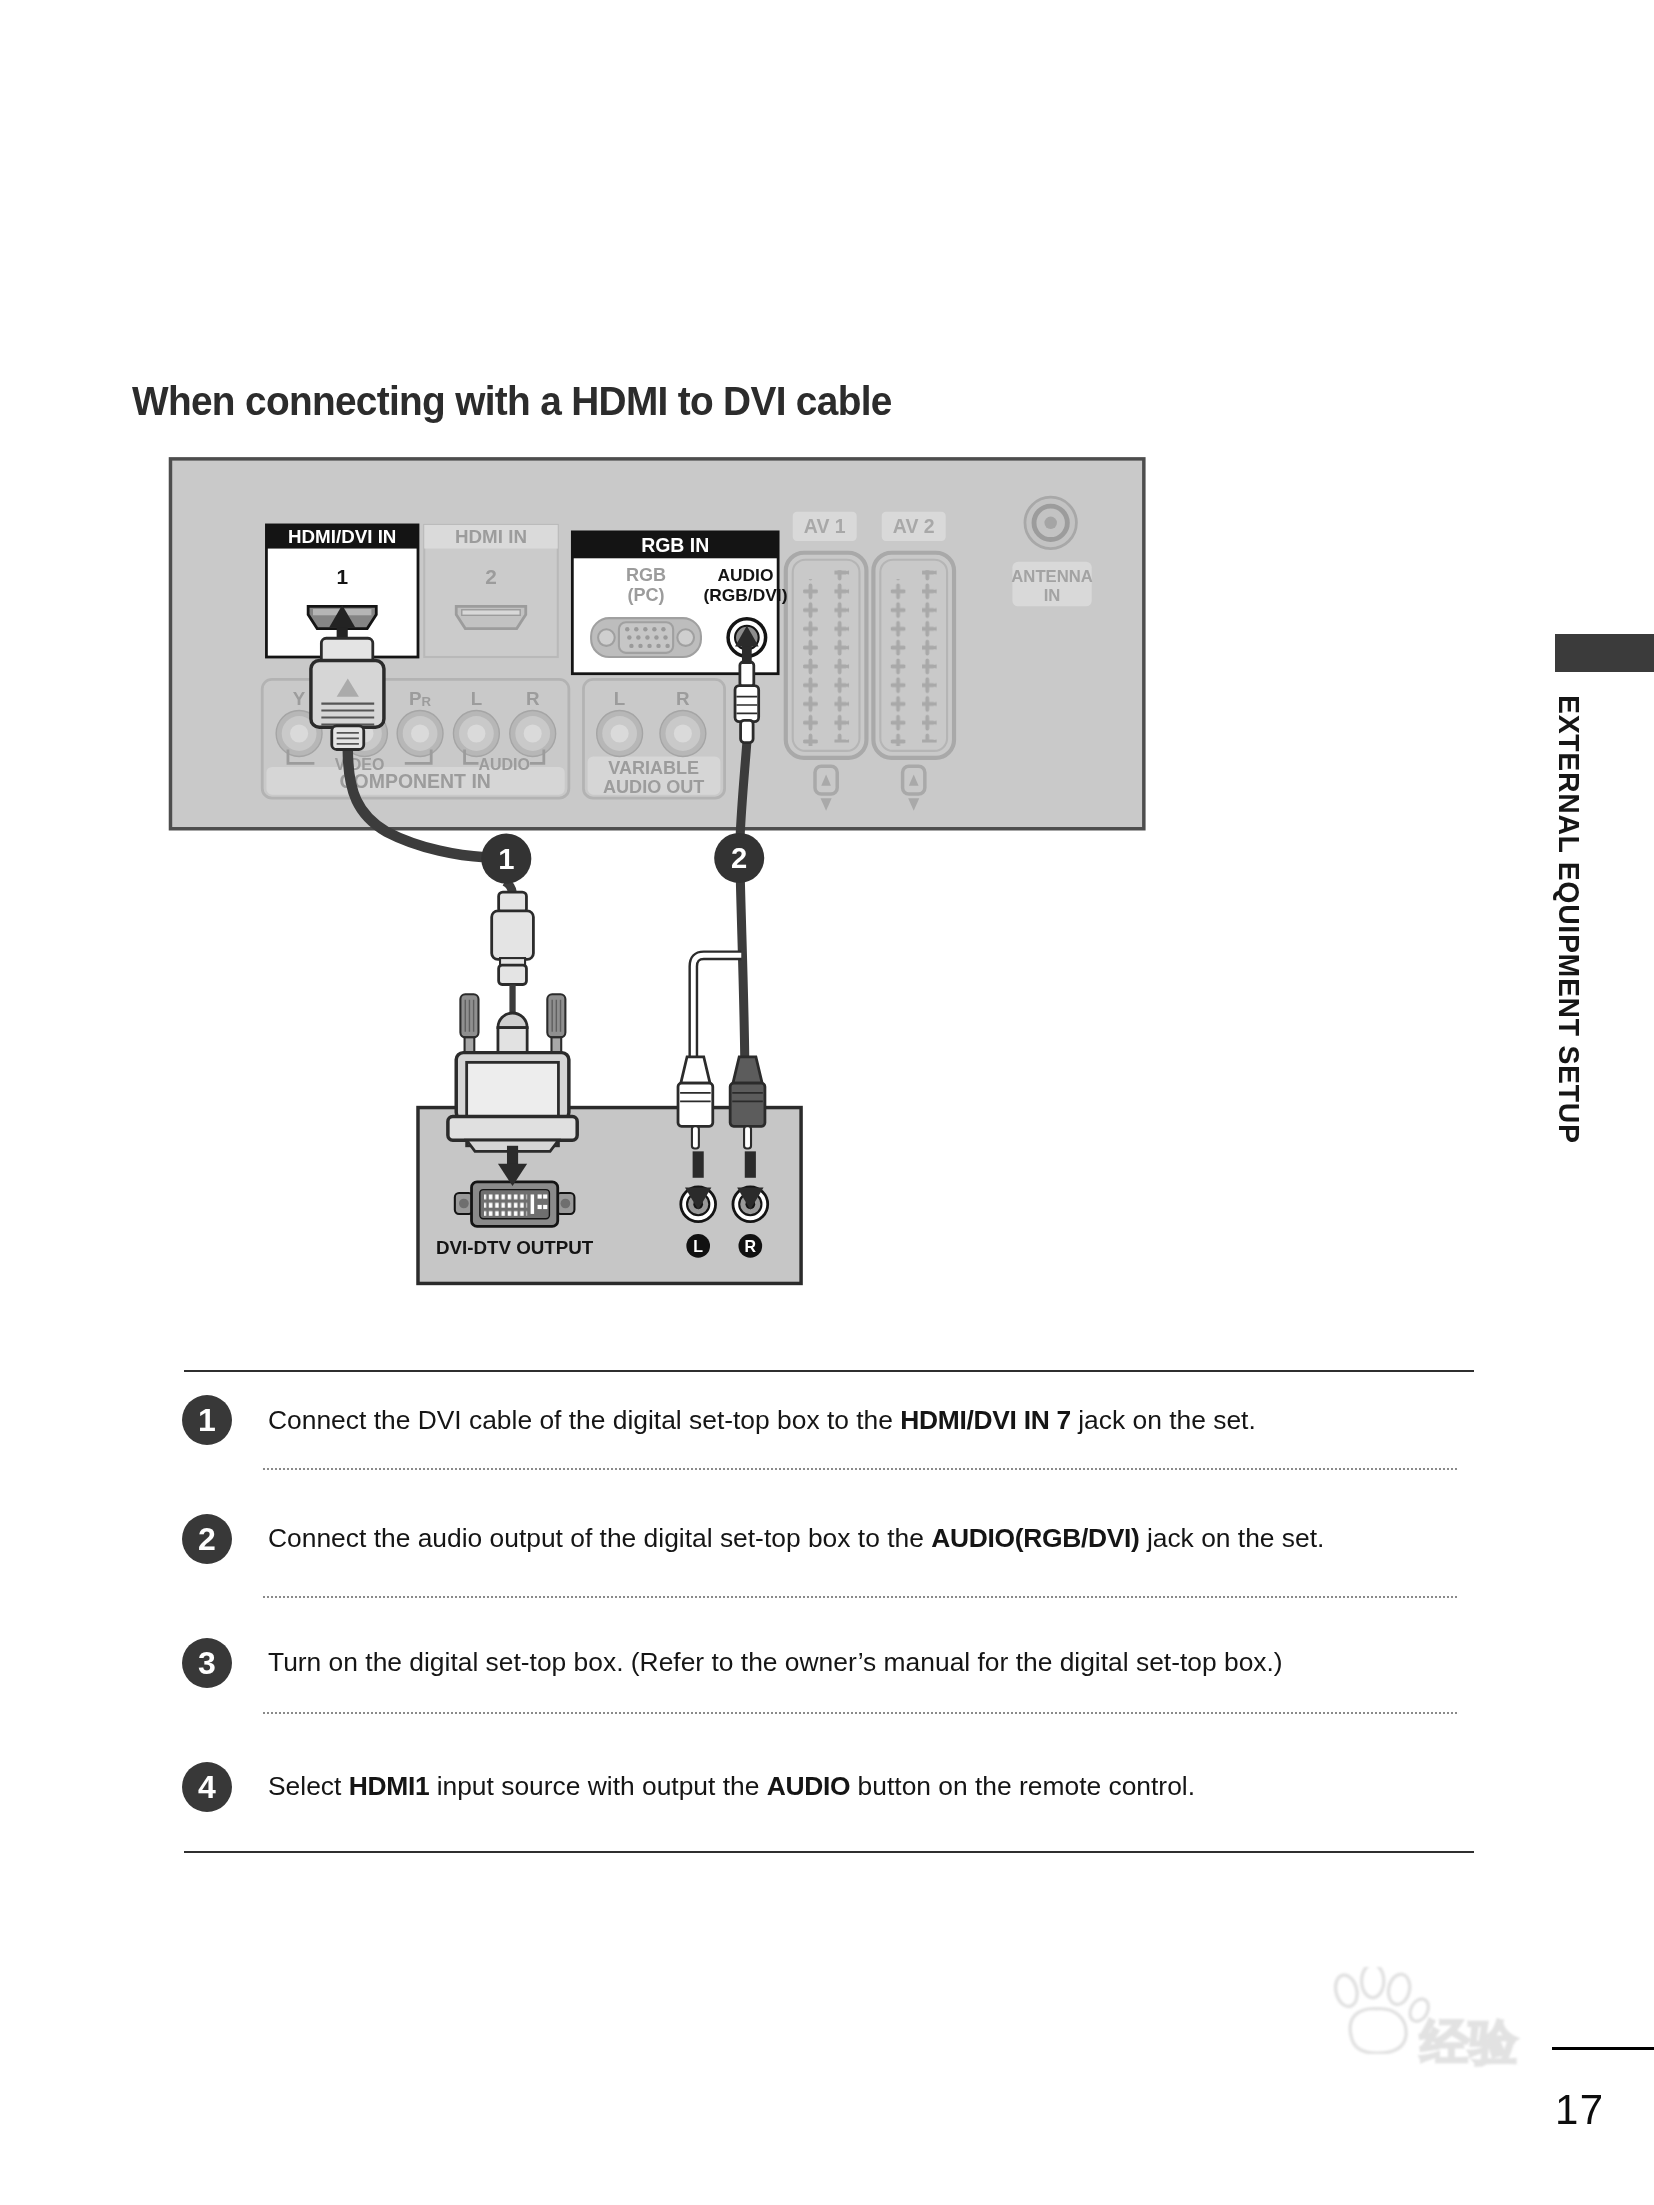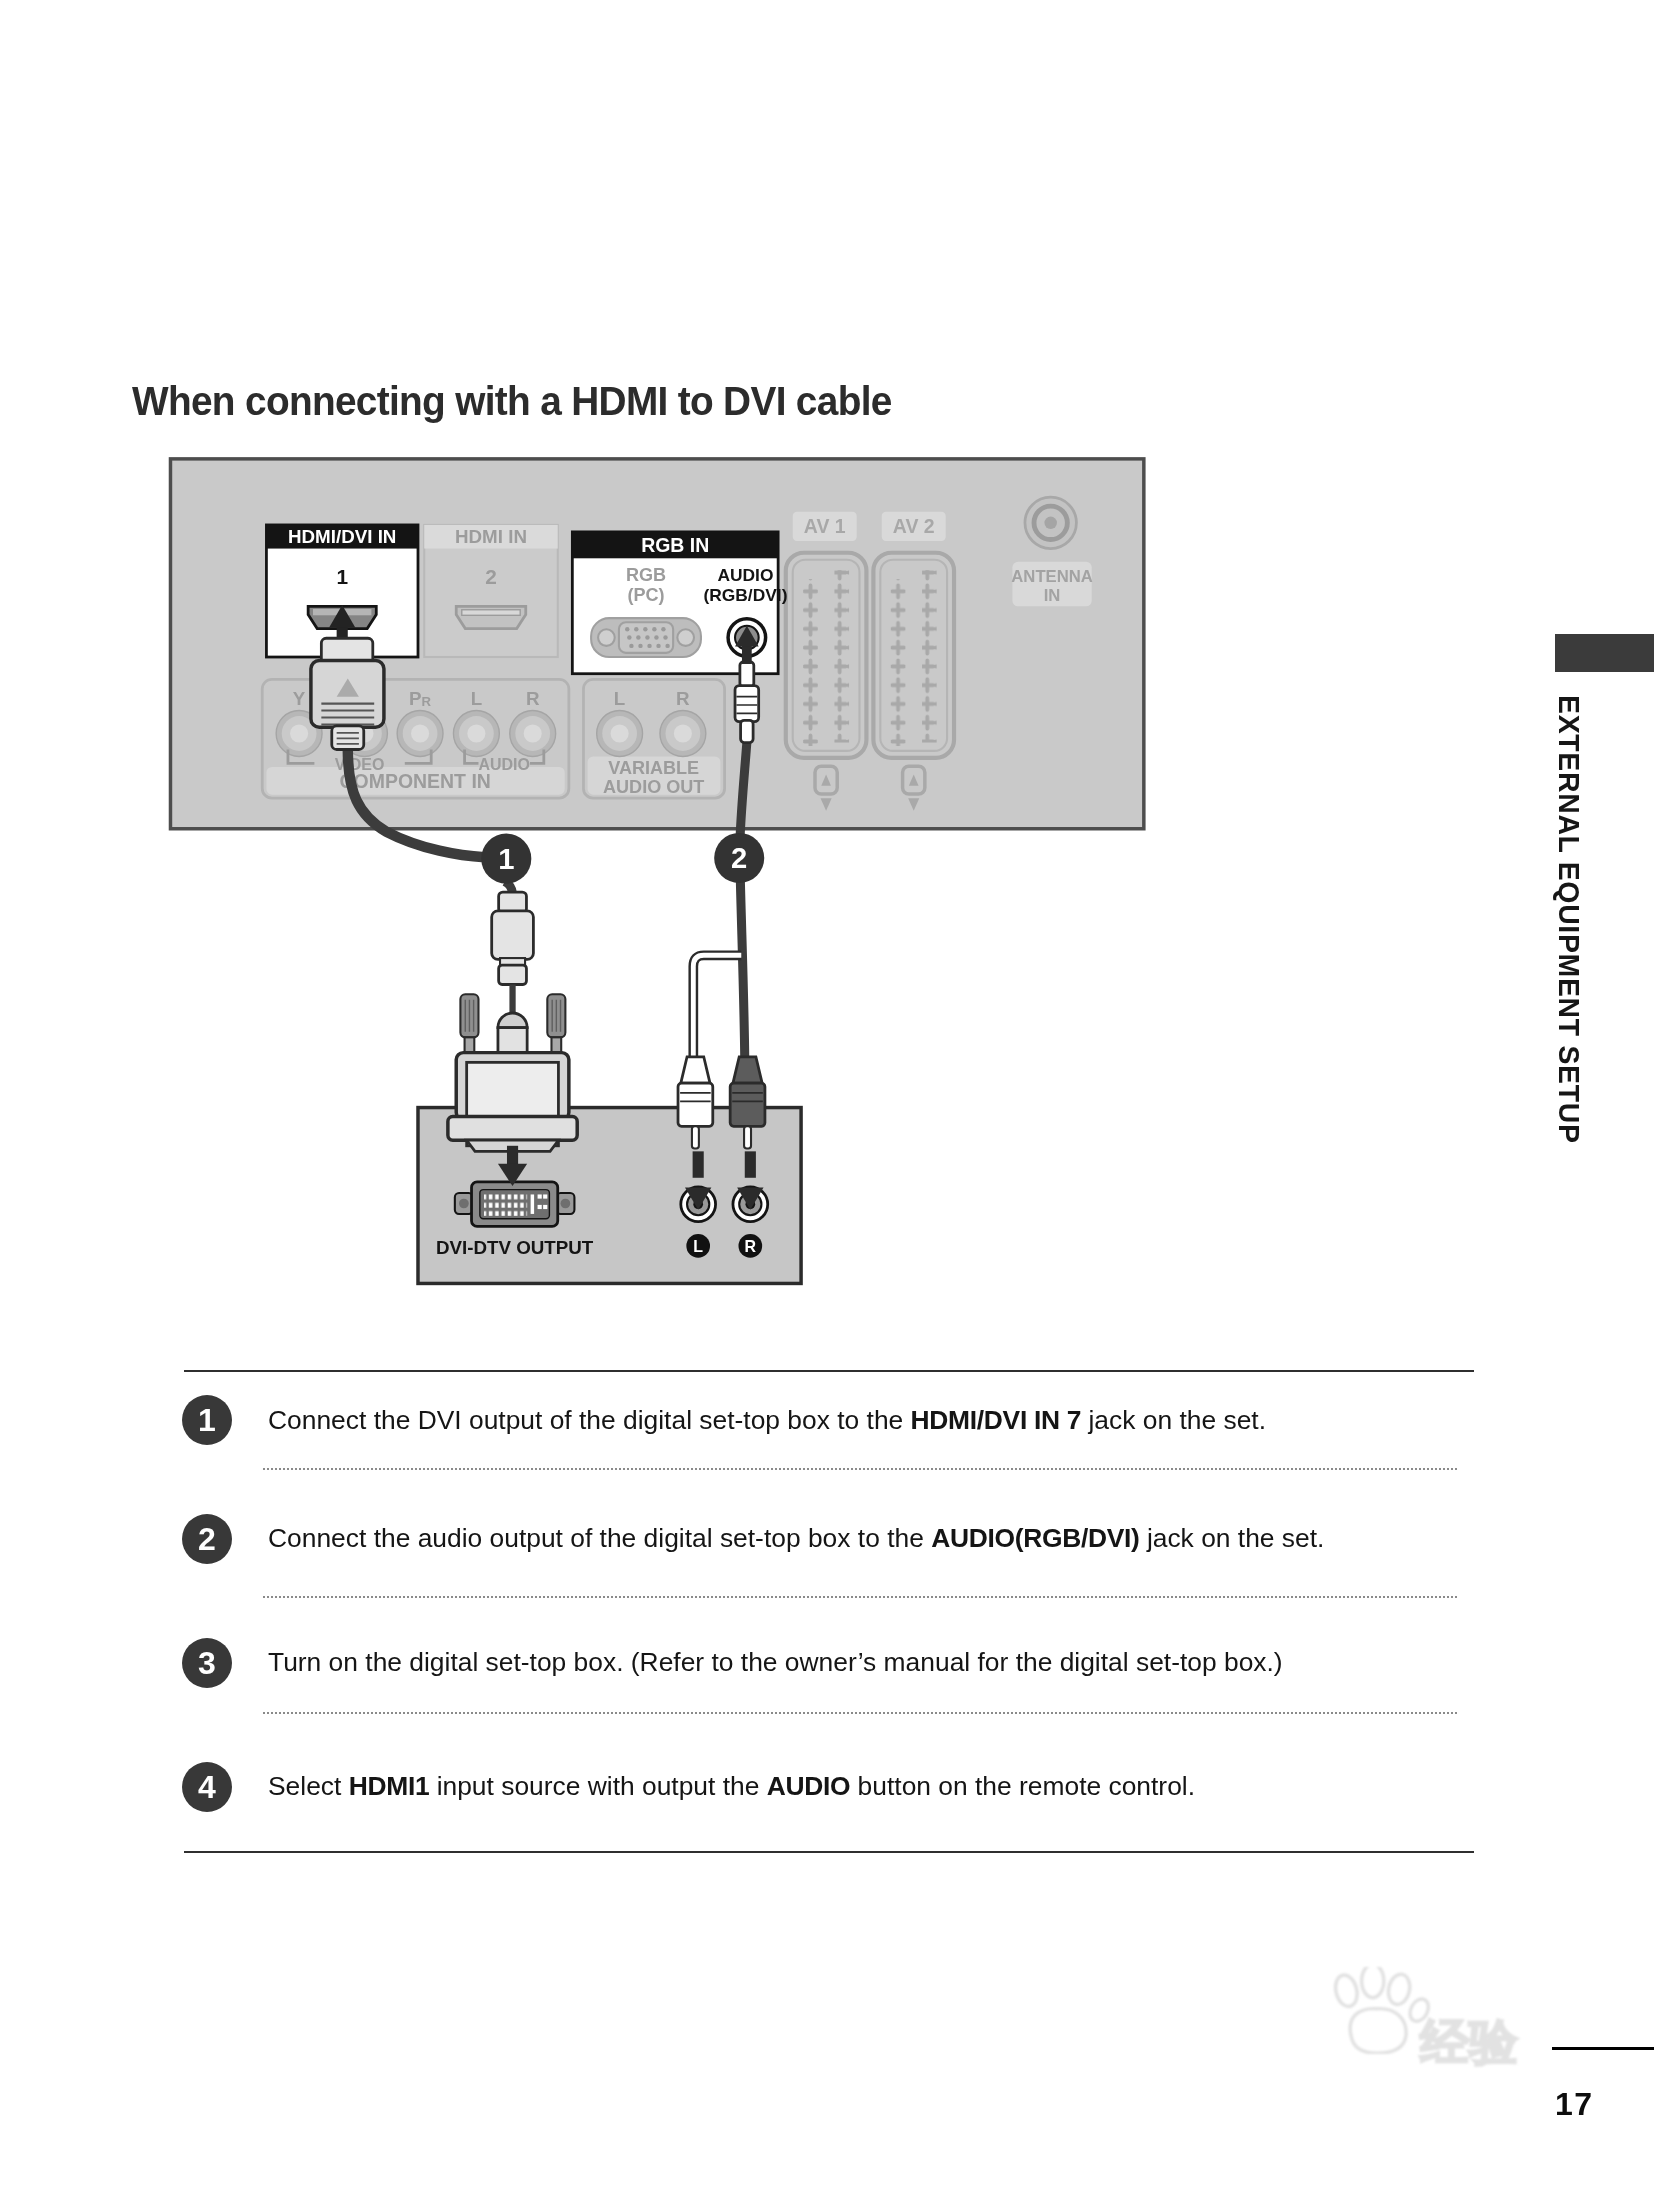--- a/index.html
+++ b/index.html
@@ -32,21 +32,21 @@
   .step-text b{font-weight:bold;letter-spacing:-0.3px;}
   
   .watermark{left:1168px;top:1967px;width:417px;height:174px;filter:blur(0.8px);}
   .wm-outline{
     color:#fdfdfd;-webkit-text-stroke:2.1px #e2e2e2;font-weight:bold;position:absolute;white-space:nowrap;
   }
   .wm-baidu{left:10.4px;top:52px;font-size:70px;letter-spacing:1.4px;}
   .wm-cn{left:252px;top:43px;font-size:49px;}
   .wm-url{left:10.4px;top:122px;font-size:40px;-webkit-text-stroke:1.7px #e4e4e4;}
   .page-line{left:1552px;top:2047px;width:103px;height:2.8px;background:#000;}
-  .page-number{left:1555px;top:2086px;font-size:32px;font-weight:bold;color:#0d0d0d;letter-spacing:1.4px;}
+  .page-number{left:1555px;top:2086px;font-size:42px;font-weight:normal;color:#0d0d0d;letter-spacing:1.4px;}
   svg text{font-family:"Liberation Sans", sans-serif;}
 </style>
 </head>
 <body>
 
 <div class="abs page-title">When connecting with a HDMI to DVI cable</div>
 
 <svg class="abs" style="left:0;top:0" width="1655" height="1321" viewBox="0 0 2380 1900">
   <defs>
     <pattern id="dviPins" width="9" height="12" patternUnits="userSpaceOnUse">
@@ -320,21 +320,21 @@
     </g>
   </g>
 </svg>
 
 <div class="abs side-tab"></div>
 <div class="abs side-vertical">EXTERNAL EQUIPMENT SETUP</div>
 
 <div class="abs rule-solid" style="top:1370px"></div>
 
 <div class="abs step-circle" style="top:1395px">1</div>
-<div class="abs step-text" style="top:1404px"><span>Connect the DVI output of the digital set-top box to the </span><b>HDMI/DVI IN 7</b><span></span><b></b><span> jack on the set.</span></div>
+<div class="abs step-text" style="top:1404px"><span>Connect the DVI cable of the digital set-top box to the </span><b>HDMI/DVI IN 7</b><span></span><b></b><span> jack on the set.</span></div>
 
 <div class="abs rule-dotted" style="top:1468px"></div>
 
 <div class="abs step-circle" style="top:1514px">2</div>
 <div class="abs step-text" style="top:1522px"><span>Connect the audio output of the digital set-top box to the </span><b>AUDIO(RGB/DVI)</b><span></span><b></b><span> jack on the set.</span></div>
 
 <div class="abs rule-dotted" style="top:1596px"></div>
 
 <div class="abs step-circle" style="top:1638px">3</div>
 <div class="abs step-text" style="top:1646px"><span>Turn on the digital set-top box. (Refer to the owner’s manual for the digital set-top box.)</span><b></b><span></span><b></b><span></span></div>

